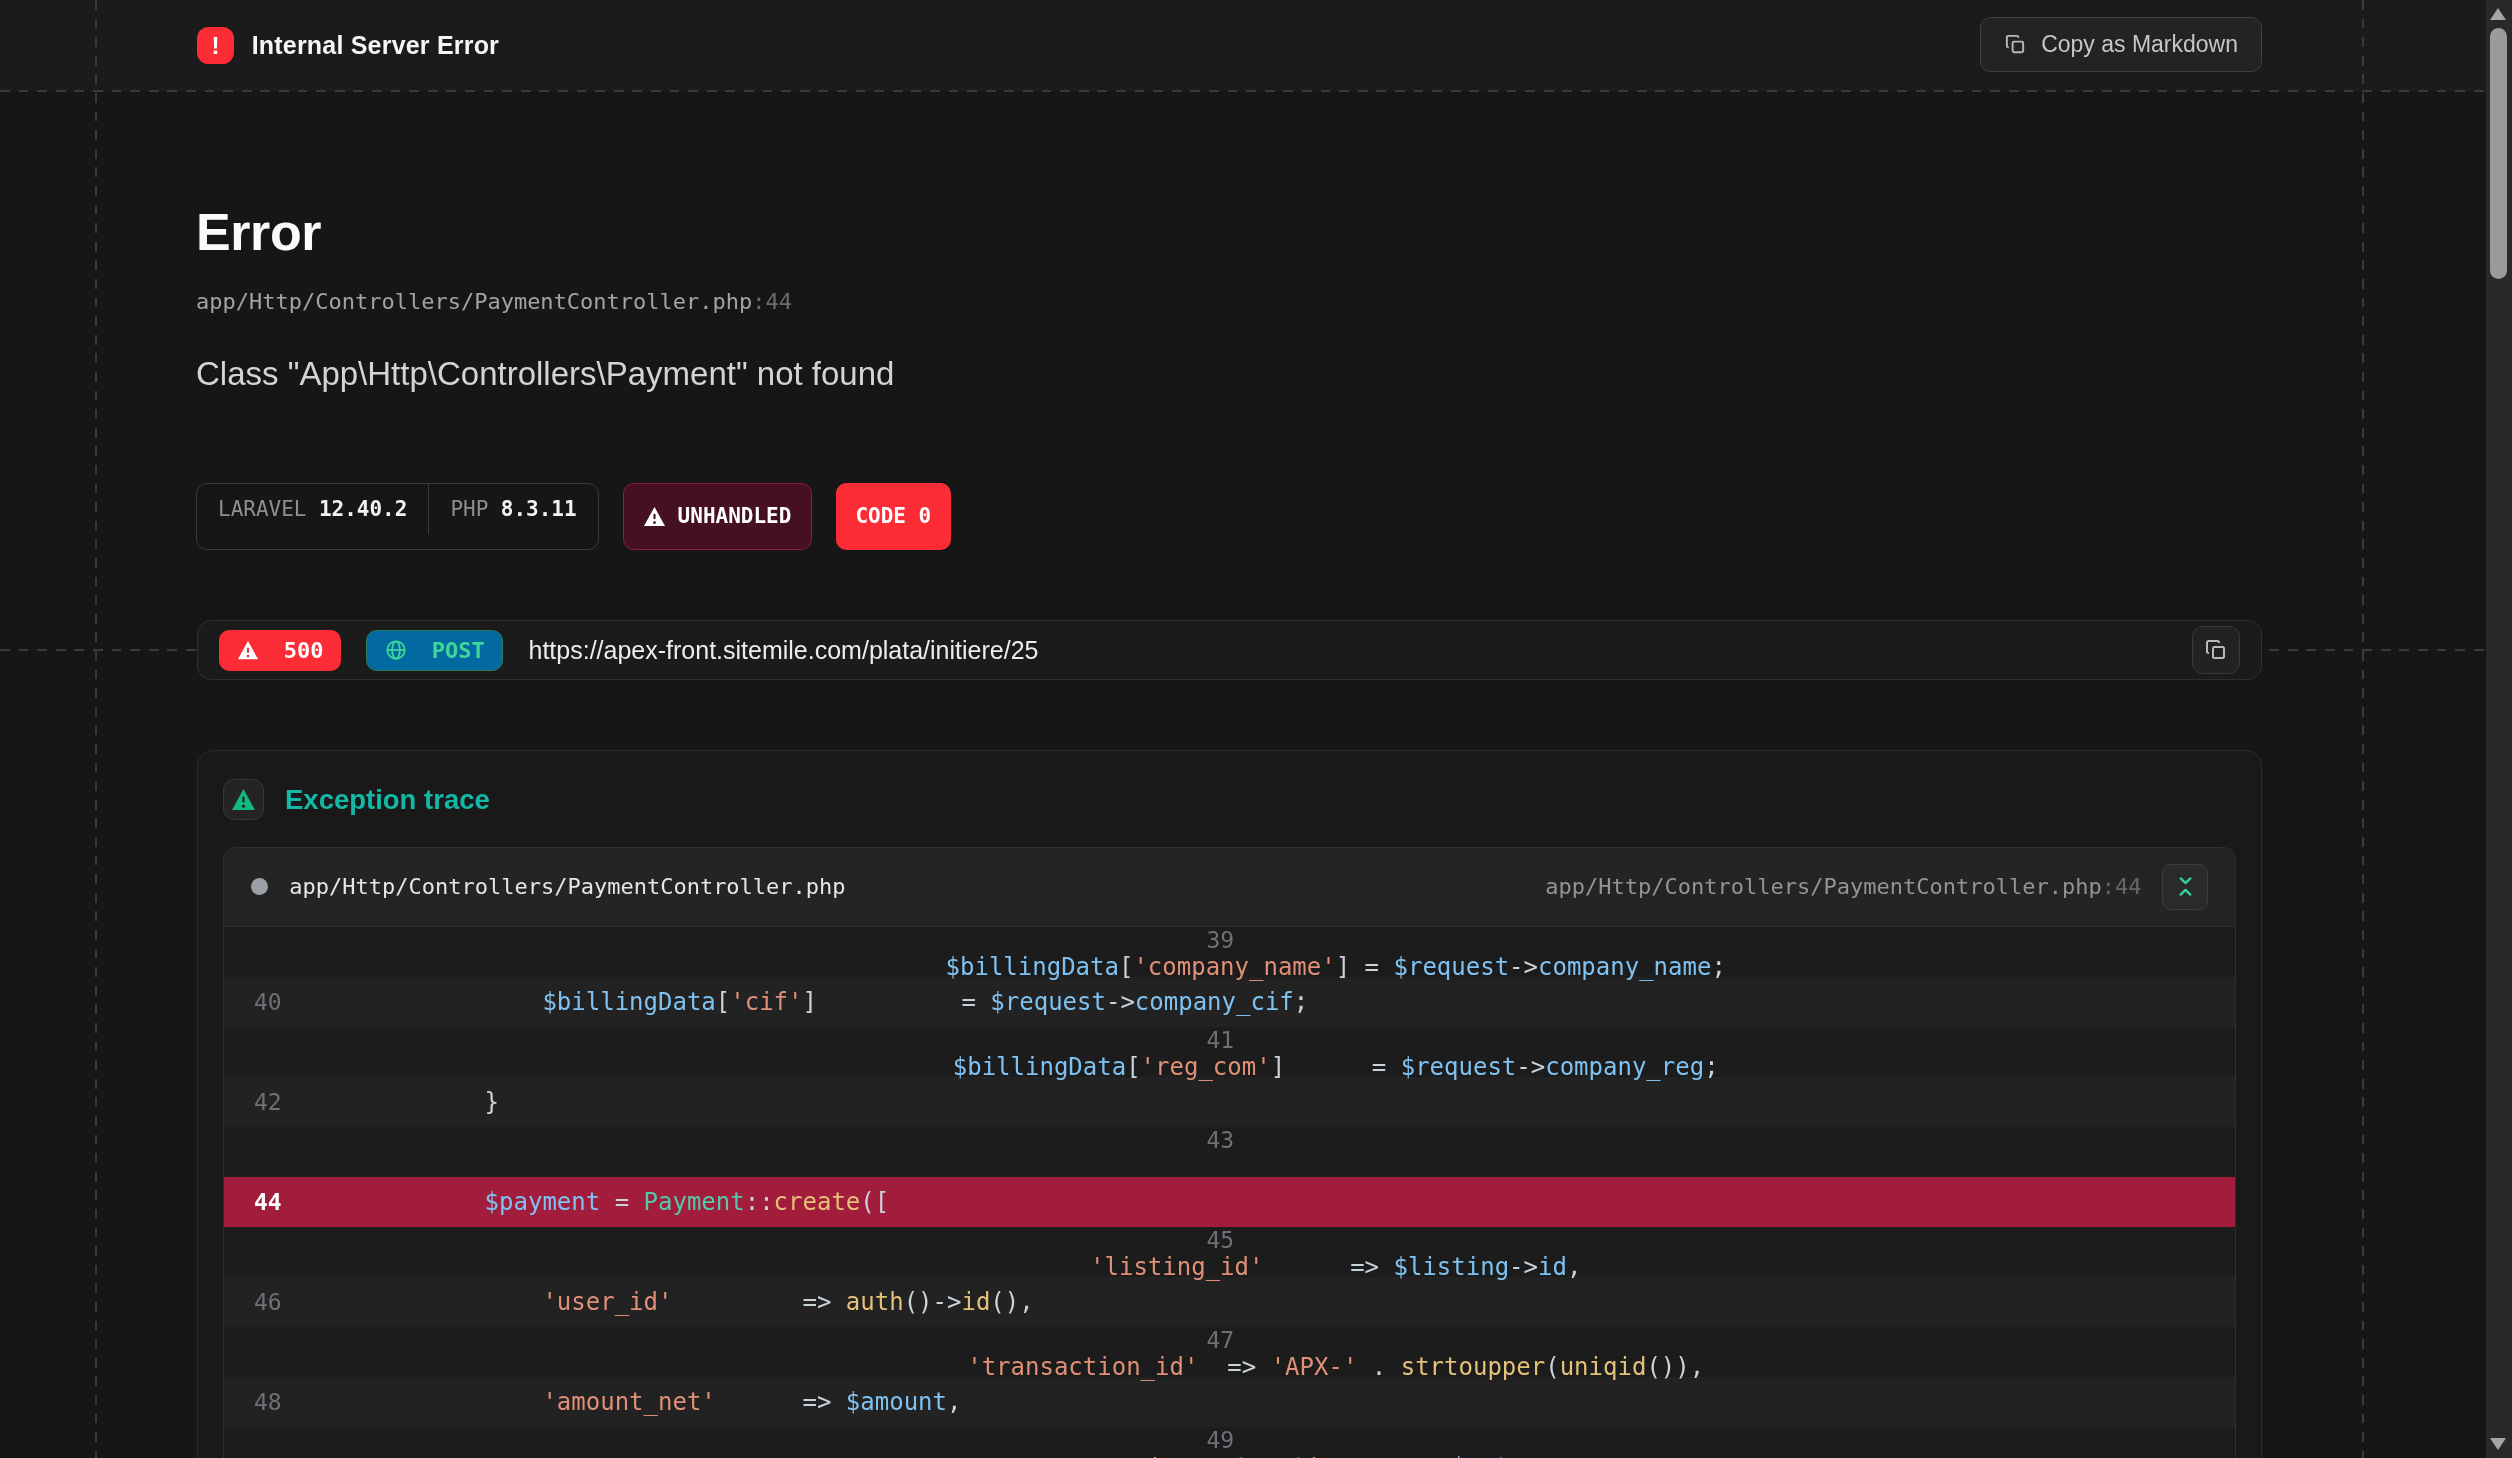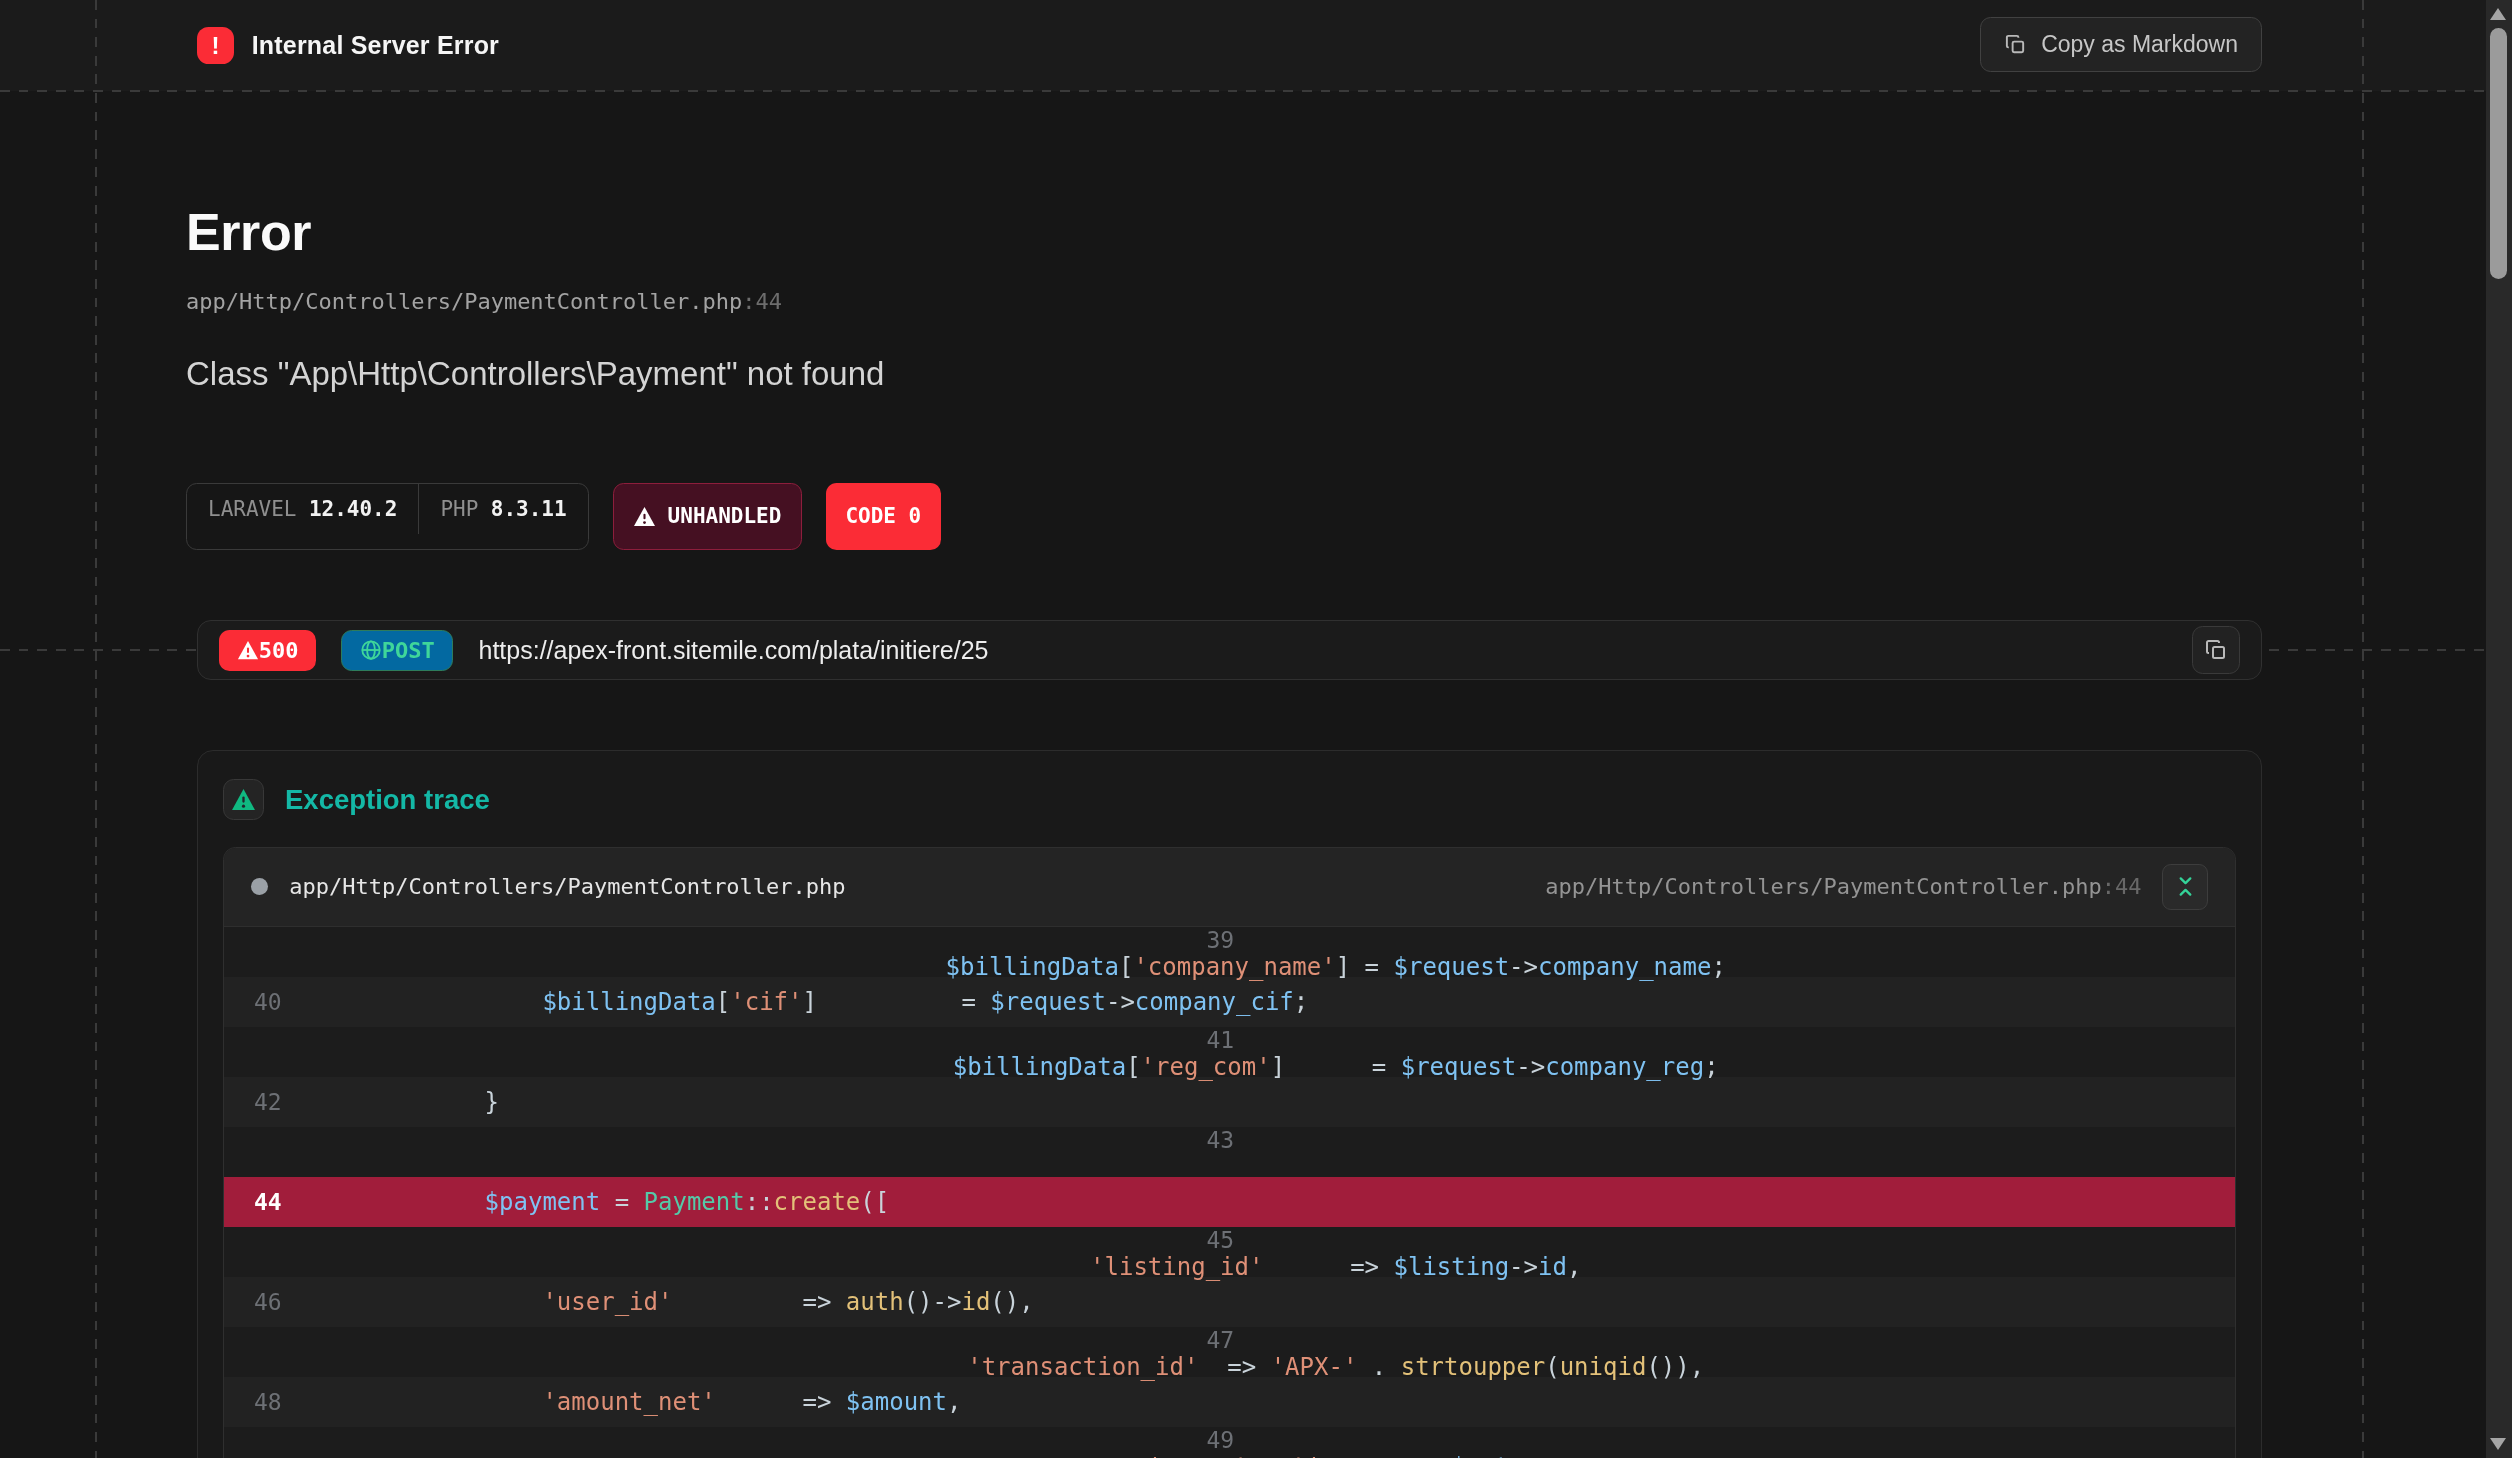--- a/index.html
+++ b/index.html
@@ -17,42 +17,42 @@
   .topbar-left{position:absolute;left:197px;top:0;height:91px;display:flex;align-items:center;gap:17.7px;z-index:2;}
   .err-ico{width:37px;height:37px;border-radius:11.5px;background:#fb2c36;display:flex;align-items:center;justify-content:center;
            color:#fff;font-weight:700;font-size:24px;}
   .topbar-title{font-size:25px;font-weight:700;color:#f5f5f5;letter-spacing:0.2px;}
   .copy-md{position:absolute;top:17px;right:250px;height:55px;z-index:2;display:flex;align-items:center;gap:14px;
            padding:0 23px;background:#232323;border:0.9px solid #414141;border-radius:10.6px;color:#c6c6c6;
            font-size:23px;cursor:pointer;box-sizing:border-box;}
   .icon{display:inline-flex;align-items:center;justify-content:center;}
 
   
-  .hero{position:absolute;left:186px;top:202px;z-index:2;}
+  .hero{position:absolute;left:196px;top:202px;z-index:2;}
   .hero h1{margin:0;font-size:52px;font-weight:700;color:#fafafa;letter-spacing:-0.4px;}
   .hero .path{margin-top:26.6px;font-family:"DejaVu Sans Mono",monospace;font-size:22px;color:#a3a3a3;}
   .hero .path .lno{color:#6d6d6d;}
   .hero .message{margin-top:41px;font-size:33px;color:#d4d4d4;font-weight:400;}
   .badges{margin-top:90px;display:flex;gap:24px;align-items:stretch;
           font-family:"DejaVu Sans Mono",monospace;font-size:21px;}
   .ver-pill{display:flex;border:0.9px solid #3a3a3a;border-radius:10.6px;overflow:hidden;}
   .ver-seg{display:flex;align-items:center;gap:12.4px;padding:0 21px;height:50px;}
   .ver-seg + .ver-seg{border-left:0.9px solid #3a3a3a;}
   .ver-label{color:#8f8f8f;}
   .ver-value{color:#f2f2f2;font-weight:700;}
   .badge{display:flex;align-items:center;gap:11.5px;height:67px;padding:0 19.5px;border-radius:10.6px;
          font-weight:700;color:#fff;box-sizing:border-box;}
   .badge-unhandled{background:#451022;border:0.9px solid #8d1e3c;}
   .badge-code{background:#fb2c36;}
 
   
   .request-card{position:absolute;left:197px;top:620px;width:2065px;height:60px;z-index:2;box-sizing:border-box;
                 background:#1b1b1b;border:0.9px solid #303030;border-radius:14px;
                 display:flex;align-items:center;gap:25px;padding:0 21px;}
-  .pill{display:flex;align-items:center;gap:0;height:41px;padding:0 17.7px;border-radius:10.6px;box-sizing:border-box;
+  .pill{display:flex;align-items:center;gap:25px;height:41px;padding:0 17.7px;border-radius:10.6px;box-sizing:border-box;
         font-family:"DejaVu Sans Mono",monospace;font-size:22px;font-weight:700;}
   .pill-500{background:#fb2c36;color:#fff;}
   .pill-post{background:#0369a1;border:1.3px solid #2e7c5b;color:#3fd69a;}
   .req-url{flex:1;font-size:25px;color:#ededed;font-weight:400;}
   .sq-btn{width:48px;height:48px;border-radius:10.6px;border:0.9px solid #3a3a3a;background:#222;
           display:flex;align-items:center;justify-content:center;color:#b0b0b0;cursor:pointer;box-sizing:border-box;}
 
   
   .trace-card{position:absolute;left:197px;top:750px;width:2065px;height:780px;z-index:2;box-sizing:border-box;
               background:#191919;border:0.9px solid #2c2c2c;border-radius:16px;}

